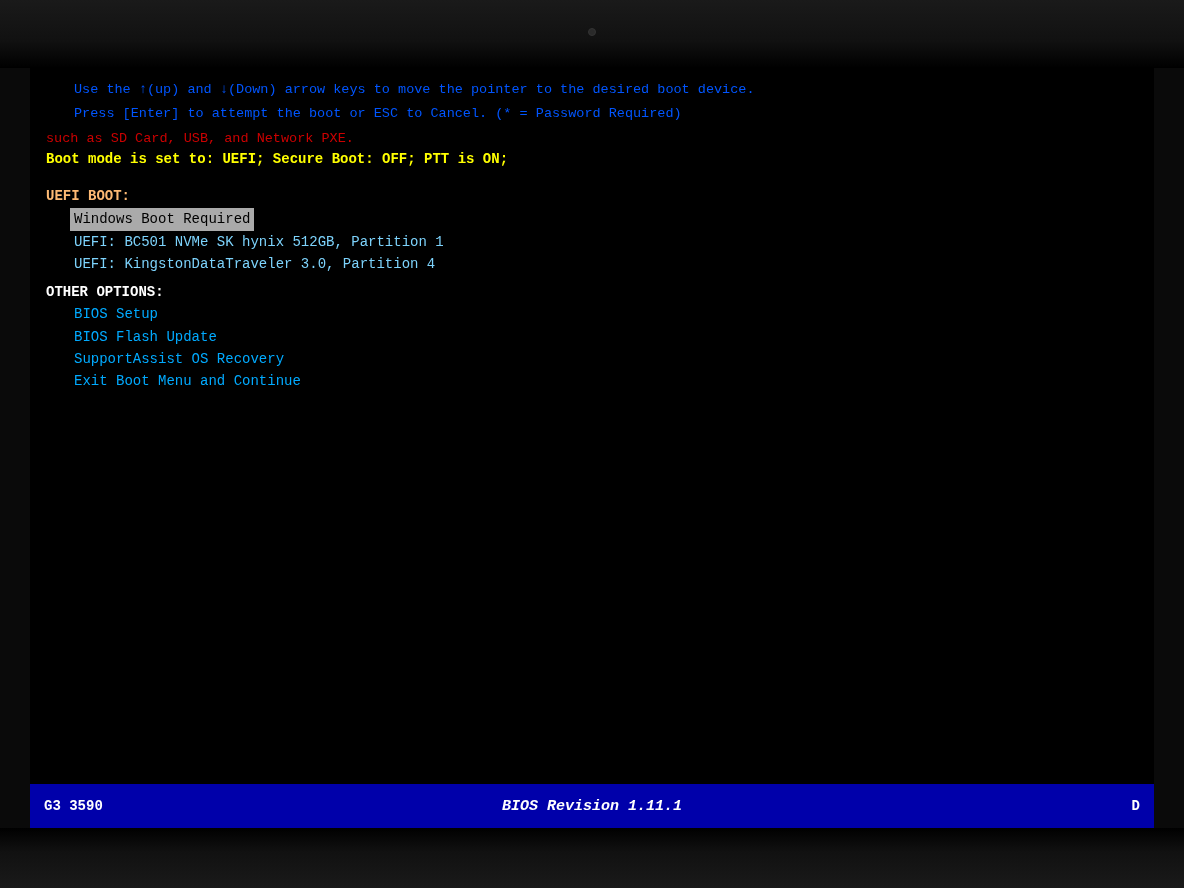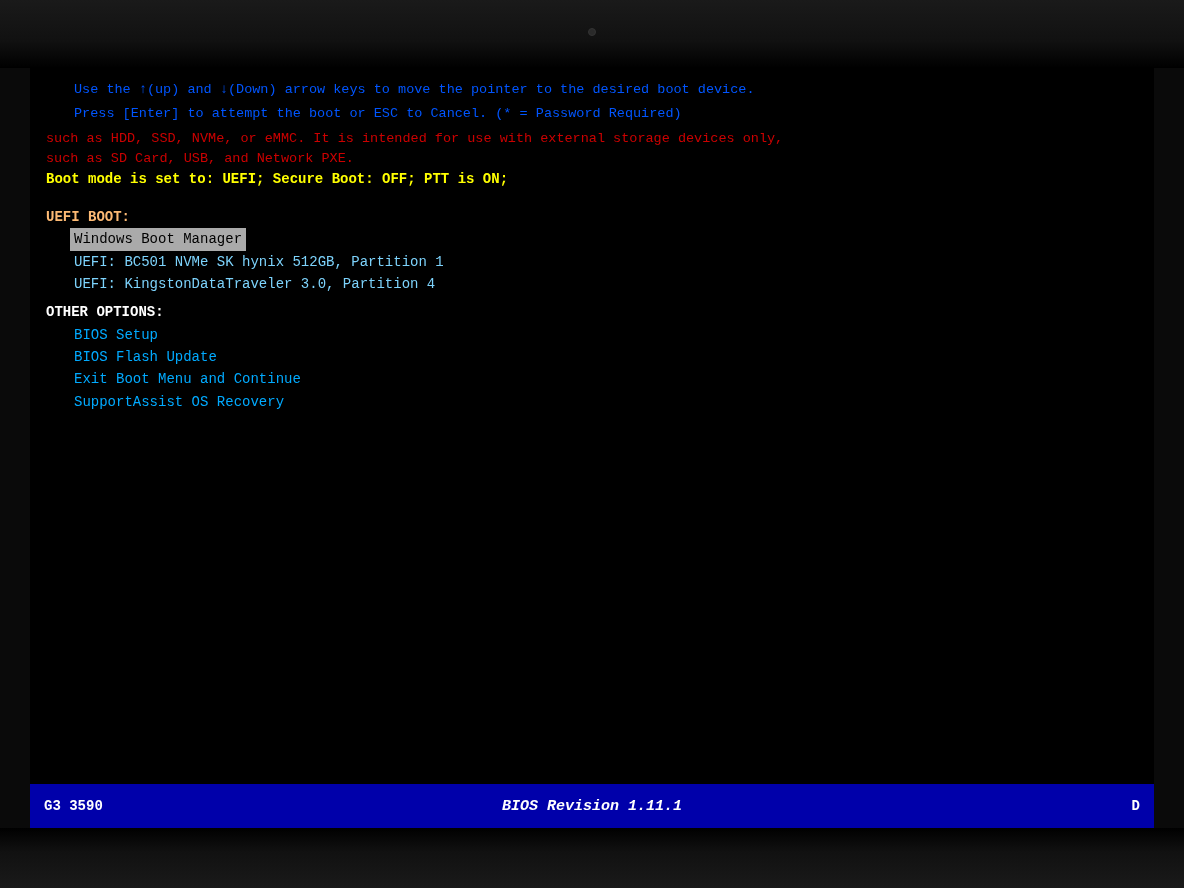--- a/index.html
+++ b/index.html
@@ -199,41 +199,40 @@
 
 <div class="bezel-left"></div>
 <div class="bezel-right"></div>
 
 <div class="screen">
   <div class="bios-content">
 
     <div>
       <div class="instructions">Use the ↑(up) and ↓(Down) arrow keys to move the pointer to the desired boot device.</div>
       <div class="instructions">Press [Enter] to attempt the boot or ESC to Cancel. (* = Password Required)</div>
-      <div class="warning-line">such as HDD, SSD, NVMe, or eMMC. It is intended for use with external storage devices only,</div>
       <div class="warning-line">such as SD Card, USB, and Network PXE.</div>
     </div>
 
     <div class="boot-mode-line">Boot mode is set to: UEFI; Secure Boot: OFF; PTT is ON;</div>
 
     <div>
       <div class="section-header">UEFI BOOT:</div>
       <div class="boot-item-wrapper">
-        <span class="boot-item selected">Windows Boot Manager</span>
+        <span class="boot-item selected">Windows Boot Required</span>
       </div>
       <div class="boot-item">UEFI: BC501 NVMe SK hynix 512GB, Partition 1</div>
       <div class="boot-item">UEFI: KingstonDataTraveler 3.0, Partition 4</div>
     </div>
 
     <div>
       <div class="options-header">OTHER OPTIONS:</div>
       <div class="option-item">BIOS Setup</div>
       <div class="option-item">BIOS Flash Update</div>
+      <div class="option-item">SupportAssist OS Recovery</div>
       <div class="option-item">Exit Boot Menu and Continue</div>
-      <div class="option-item">SupportAssist OS Recovery</div>
     </div>
 
   </div>
 
   <div class="status-bar">
     <span class="status-bar-left">G3 3590</span>
     <span class="status-bar-center">BIOS Revision 1.11.1</span>
     <span class="status-bar-right">D</span>
   </div>
 </div>

